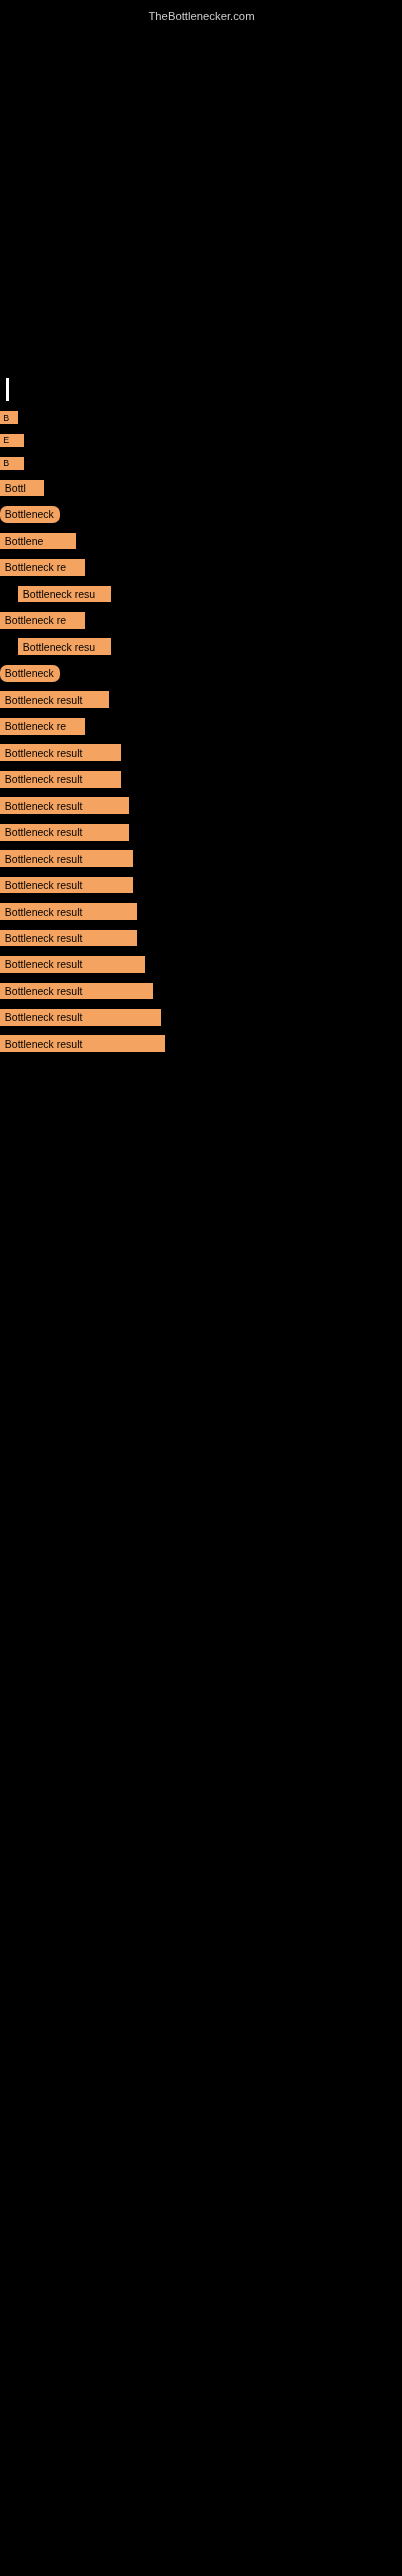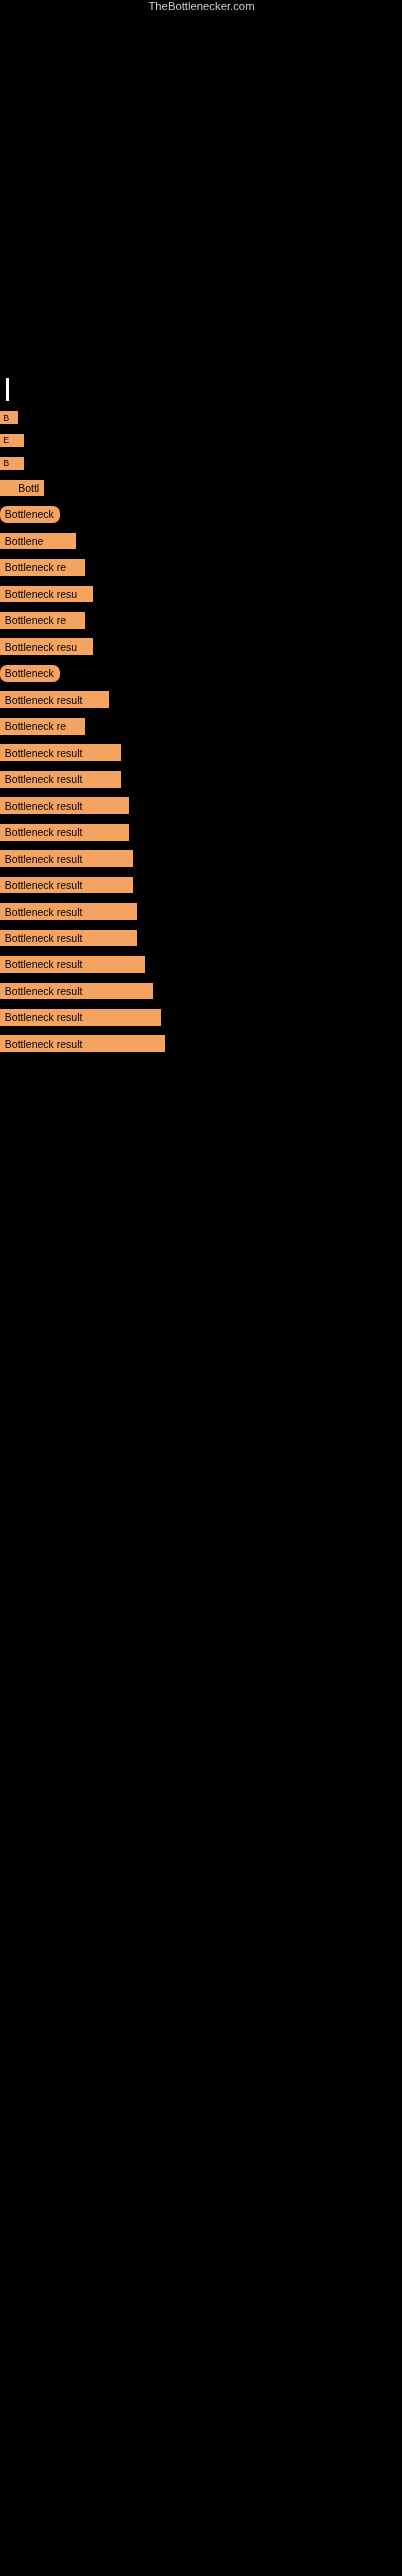--- a/index.html
+++ b/index.html
@@ -12,21 +12,21 @@
       background-color: #000000;
       width: 403px;
       min-height: 2576px;
       font-family: Arial, sans-serif;
       position: relative;
       overflow-x: hidden;
     }
 
     .site-title {
       position: absolute;
-      top: 0;
+      top: 10px;
       left: 50%;
       transform: translateX(-50%);
       color: #cccccc;
       font-size: 11.3px;
       white-space: nowrap;
     }
 
     .cursor-line {
       position: absolute;
       top: 378px;
@@ -62,38 +62,38 @@
     }
 
     .item-small {
       width: 24px;
       font-size: 8.9px;
       padding: 1.6px 3.2px;
     }
 
     .item-s1 {
       width: 44px;
-      text-align: right;
     }
 
     .item-s2 {
       width: 60px;
       border-radius: 7px;
     }
 
     .item-s3 {
       width: 76px;
     }
 
     .item-m1 {
       width: 85px;
     }
 
     .item-m2 {
       width: 93px;
+      margin-left: 18px;
     }
 
     .item-l1 {
       width: 109px;
     }
 
     .item-l2 {
       width: 121px;
     }
 

